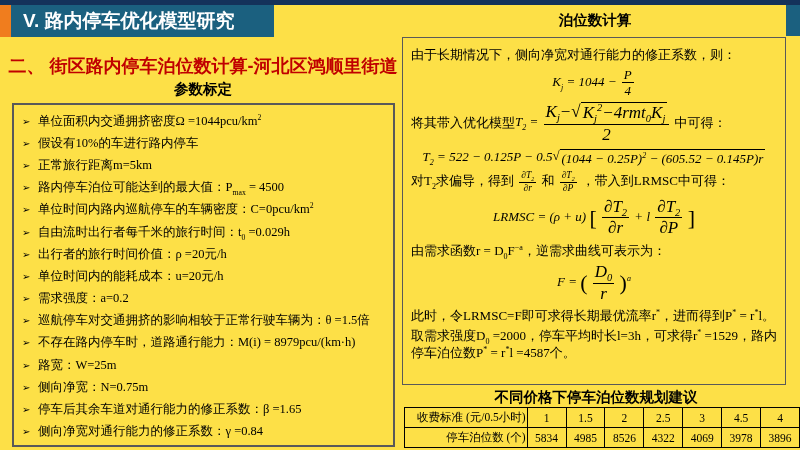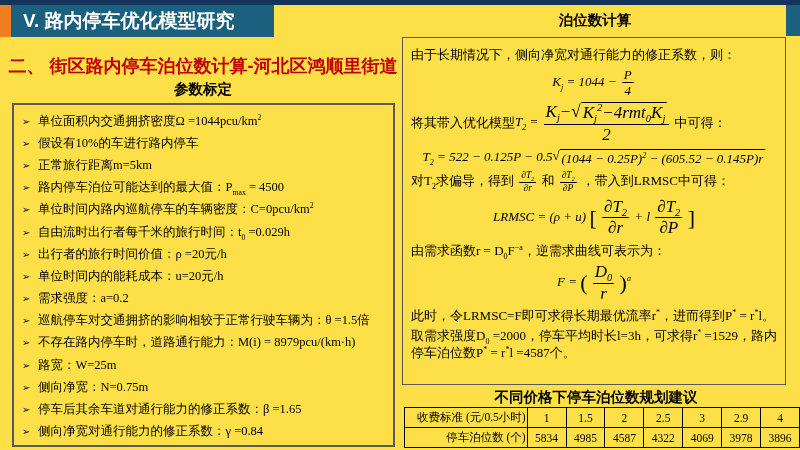--- a/index.html
+++ b/index.html
@@ -211,28 +211,28 @@
 
   <table class="berth-table">
     <tbody>
         <tr>
       <td class="lbl">收费标准 (元/0.5小时)</td>
       <td>1</td>
       <td>1.5</td>
       <td>2</td>
       <td>2.5</td>
       <td>3</td>
-      <td>2.9</td>
+      <td>4.5</td>
       <td>4</td>
     </tr>
     <tr>
       <td class="lbl">停车泊位数 (个)</td>
       <td>5834</td>
       <td>4985</td>
-      <td>4587</td>
+      <td>8526</td>
       <td>4322</td>
       <td>4069</td>
       <td>3978</td>
       <td>3896</td>
     </tr>
   </tbody>
     </table>
 
 </div>
 

